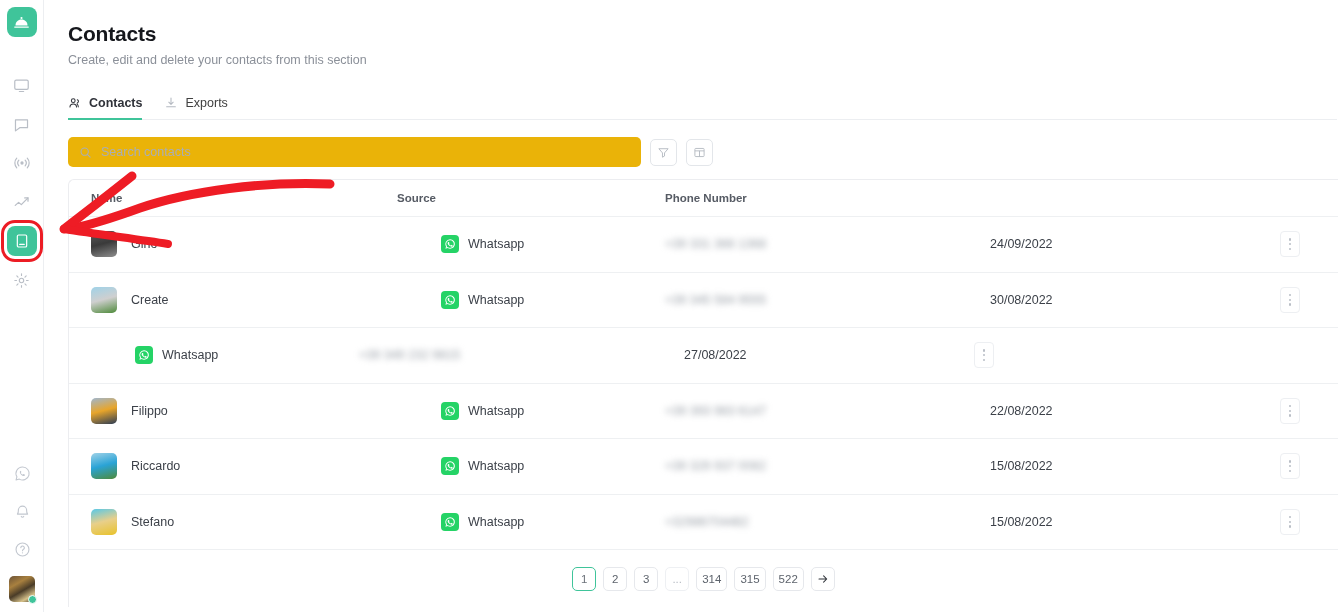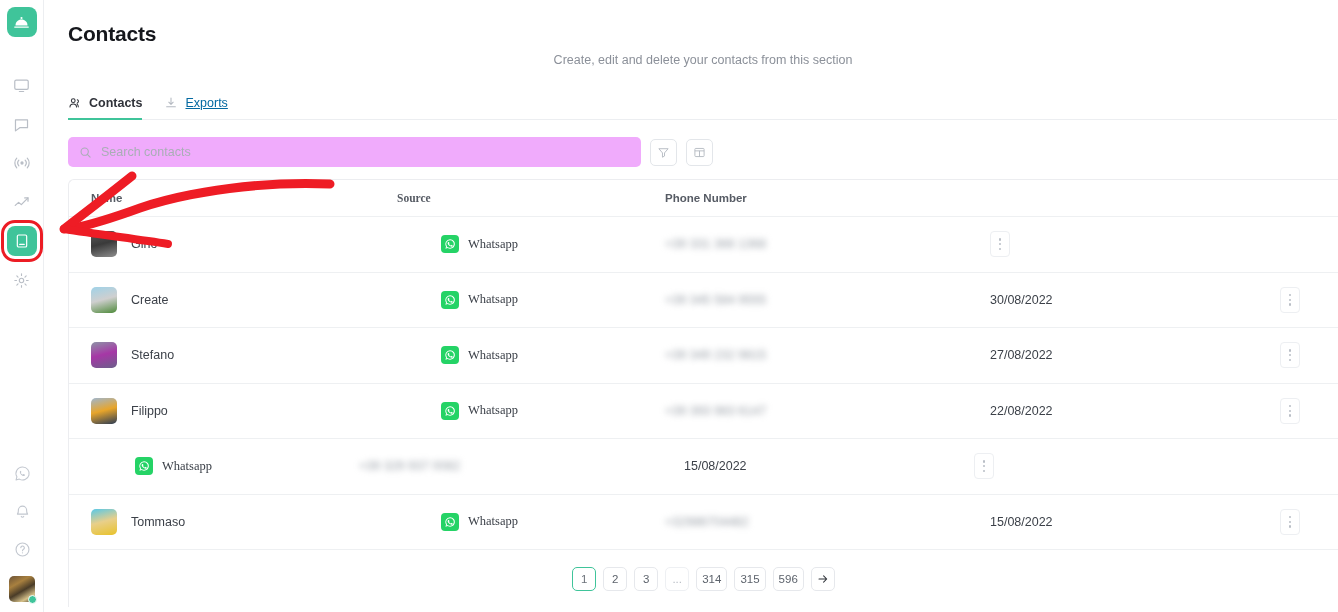--- a/index.html
+++ b/index.html
@@ -48,37 +48,37 @@
   }
   .avatar-dot {
     position: absolute; right: -2px; bottom: -2px;
     width: 9px; height: 9px; border-radius: 50%;
     background: #3fc49a; border: 1.5px solid #fff;
   }
 
   
   .main { flex: 1; padding: 22px 0 0 24px; position: relative; }
   .page-title { font-size: 21px; font-weight: bold; color: #15171c; letter-spacing: -0.2px; }
-  .page-sub { font-size: 12.5px; color: #8b9099; margin-top: 7px; text-align: center; }
+  .page-sub { font-size: 12.5px; color: #8b9099; margin-top: 7px; }
 
   .tabs { display: flex; align-items: flex-end; gap: 22px; margin-top: 22px; height: 31px;
           border-bottom: 1px solid #eceef1; width: calc(100% - 1px); position: relative; }
   .tab { display: flex; align-items: center; gap: 7px; padding-bottom: 9px; cursor: pointer;
          font-size: 12.5px; position: relative; }
   .tab.active { color: #2f3239; font-weight: bold; }
-  .tab.inactive { color: #0369a1; text-decoration: underline; }
+  .tab.inactive { color: #404040; }
   .tab.active::after {
     content: ""; position: absolute; left: 0; right: 0; bottom: -1px;
     height: 2px; background: #3fc49a;
   }
 
   
   .search-row { display: flex; align-items: center; gap: 9px; margin-top: 17px; padding-right: 24px; }
   .search-box {
-    flex: 0 0 573px; height: 30px; background: #f0abfc; border-radius: 5px;
+    flex: 0 0 573px; height: 30px; background: #eab308; border-radius: 5px;
     display: flex; align-items: center; padding: 0 11px; gap: 9px;
   }
   .search-box input {
     border: none; outline: none; background: transparent; flex: 1;
     font-family: "Liberation Sans", sans-serif; font-size: 12.5px; color: #4a4f58;
   }
   .search-box input::placeholder { color: #a9aeb6; }
   .icon-btn {
     width: 27px; height: 27px; border: 1px solid #e3e6ea; border-radius: 5px;
     background: #fff; display: flex; align-items: center; justify-content: center; cursor: pointer;
@@ -87,21 +87,21 @@
   
   .table-card {
     margin-top: 12px; margin-right: 0; border: 1px solid #ecedf0;
     border-right: none; border-bottom: none;
     border-radius: 6px 0 0 0; background: #fff;
     width: calc(100% - 0px);
   }
   .thead { display: flex; align-items: center; height: 36px; padding: 0 0 0 22px; }
   .th { font-size: 11.5px; font-weight: bold; color: #565b64; }
   .col-name   { flex: 0 0 306px; }
-  .col-source { flex: 0 0 268px; font-family: Liberation Serif, serif; }
+  .col-source { flex: 0 0 268px; }
   .col-phone  { flex: 0 0 325px; }
   .col-date   { flex: 0 0 290px; }
   .col-act    { flex: 1; display: flex; justify-content: flex-start; }
 
   .trow {
     display: flex; align-items: center; height: 55.5px; padding: 0 0 0 22px;
     border-top: 1px solid #eef0f2;
   }
   .td { font-size: 12.5px; color: #3c4149; }
   .name-cell { display: flex; align-items: center; gap: 14px; }
@@ -290,20 +290,21 @@
             </div>
             <div class="td col-source src-cell">
               <span class="wa-badge">
                 <svg width="12" height="12" viewBox="0 0 24 24" fill="#ffffff">
                   <path d="M12 2.6A9.4 9.4 0 004.1 16.9L2.9 21.3l4.6-1.2A9.4 9.4 0 1012 2.6zm0 1.9a7.5 7.5 0 11-3.9 13.9l-.3-.2-2.5.7.7-2.4-.2-.3A7.5 7.5 0 0112 4.5zM8.9 7.9c-.2 0-.5.1-.7.4-.3.3-.9.9-.9 2.1s.9 2.4 1 2.6c.1.2 1.7 2.7 4.2 3.7 2.1.8 2.5.7 3 .6.5-.1 1.5-.6 1.7-1.2.2-.6.2-1.1.1-1.2l-.6-.3-1.6-.8c-.2-.1-.4-.1-.6.1l-.7.9c-.1.2-.3.2-.5.1-.2-.1-1-.4-1.9-1.2-.7-.6-1.2-1.4-1.3-1.6-.1-.2 0-.4.1-.5l.4-.5c.1-.2.2-.3.3-.5 0-.2 0-.4-.1-.5l-.8-1.9c-.2-.5-.4-.4-.6-.4h-.5z"></path>
                 </svg>
               </span>
               <span>Whatsapp</span>
             </div>
             <div class="td col-phone"><span class="phone-blur">+39 331 366 1368</span></div>
+            <div class="td col-date">24/09/2022</div>
             <div class="td col-act">
               <span class="kebab">
                 <i></i>
                 <i></i>
                 <i></i>
               </span>
             </div>
           </div>
           <div class="trow">
             <div class="td col-name name-cell">
@@ -322,24 +323,20 @@
             <div class="td col-date">30/08/2022</div>
             <div class="td col-act">
               <span class="kebab">
                 <i></i>
                 <i></i>
                 <i></i>
               </span>
             </div>
           </div>
           <div class="trow">
-            <div class="td col-name name-cell">
-              <div class="av" style="background:linear-gradient(165deg,#8d93a6 0%,#a637a6 48%,#6b5f8a 100%)"></div>
-              <span>Stefano</span>
-            </div>
             <div class="td col-source src-cell">
               <span class="wa-badge">
                 <svg width="12" height="12" viewBox="0 0 24 24" fill="#ffffff">
                   <path d="M12 2.6A9.4 9.4 0 004.1 16.9L2.9 21.3l4.6-1.2A9.4 9.4 0 1012 2.6zm0 1.9a7.5 7.5 0 11-3.9 13.9l-.3-.2-2.5.7.7-2.4-.2-.3A7.5 7.5 0 0112 4.5zM8.9 7.9c-.2 0-.5.1-.7.4-.3.3-.9.9-.9 2.1s.9 2.4 1 2.6c.1.2 1.7 2.7 4.2 3.7 2.1.8 2.5.7 3 .6.5-.1 1.5-.6 1.7-1.2.2-.6.2-1.1.1-1.2l-.6-.3-1.6-.8c-.2-.1-.4-.1-.6.1l-.7.9c-.1.2-.3.2-.5.1-.2-.1-1-.4-1.9-1.2-.7-.6-1.2-1.4-1.3-1.6-.1-.2 0-.4.1-.5l.4-.5c.1-.2.2-.3.3-.5 0-.2 0-.4-.1-.5l-.8-1.9c-.2-.5-.4-.4-.6-.4h-.5z"></path>
                 </svg>
               </span>
               <span>Whatsapp</span>
             </div>
             <div class="td col-phone"><span class="phone-blur">+39 349 232 9815</span></div>
             <div class="td col-date">27/08/2022</div>
@@ -368,20 +365,24 @@
             <div class="td col-date">22/08/2022</div>
             <div class="td col-act">
               <span class="kebab">
                 <i></i>
                 <i></i>
                 <i></i>
               </span>
             </div>
           </div>
           <div class="trow">
+            <div class="td col-name name-cell">
+              <div class="av" style="background:linear-gradient(165deg,#9fd2e8 0%,#2aa3d6 48%,#4e8a3a 100%)"></div>
+              <span>Riccardo</span>
+            </div>
             <div class="td col-source src-cell">
               <span class="wa-badge">
                 <svg width="12" height="12" viewBox="0 0 24 24" fill="#ffffff">
                   <path d="M12 2.6A9.4 9.4 0 004.1 16.9L2.9 21.3l4.6-1.2A9.4 9.4 0 1012 2.6zm0 1.9a7.5 7.5 0 11-3.9 13.9l-.3-.2-2.5.7.7-2.4-.2-.3A7.5 7.5 0 0112 4.5zM8.9 7.9c-.2 0-.5.1-.7.4-.3.3-.9.9-.9 2.1s.9 2.4 1 2.6c.1.2 1.7 2.7 4.2 3.7 2.1.8 2.5.7 3 .6.5-.1 1.5-.6 1.7-1.2.2-.6.2-1.1.1-1.2l-.6-.3-1.6-.8c-.2-.1-.4-.1-.6.1l-.7.9c-.1.2-.3.2-.5.1-.2-.1-1-.4-1.9-1.2-.7-.6-1.2-1.4-1.3-1.6-.1-.2 0-.4.1-.5l.4-.5c.1-.2.2-.3.3-.5 0-.2 0-.4-.1-.5l-.8-1.9c-.2-.5-.4-.4-.6-.4h-.5z"></path>
                 </svg>
               </span>
               <span>Whatsapp</span>
             </div>
             <div class="td col-phone"><span class="phone-blur">+39 329 937 0082</span></div>
             <div class="td col-date">15/08/2022</div>
@@ -389,21 +390,21 @@
               <span class="kebab">
                 <i></i>
                 <i></i>
                 <i></i>
               </span>
             </div>
           </div>
           <div class="trow">
             <div class="td col-name name-cell">
               <div class="av" style="background:linear-gradient(165deg,#57c8e8 0%,#e8cf8a 48%,#e8c22a 100%)"></div>
-              <span>Tommaso</span>
+              <span>Stefano</span>
             </div>
             <div class="td col-source src-cell">
               <span class="wa-badge">
                 <svg width="12" height="12" viewBox="0 0 24 24" fill="#ffffff">
                   <path d="M12 2.6A9.4 9.4 0 004.1 16.9L2.9 21.3l4.6-1.2A9.4 9.4 0 1012 2.6zm0 1.9a7.5 7.5 0 11-3.9 13.9l-.3-.2-2.5.7.7-2.4-.2-.3A7.5 7.5 0 0112 4.5zM8.9 7.9c-.2 0-.5.1-.7.4-.3.3-.9.9-.9 2.1s.9 2.4 1 2.6c.1.2 1.7 2.7 4.2 3.7 2.1.8 2.5.7 3 .6.5-.1 1.5-.6 1.7-1.2.2-.6.2-1.1.1-1.2l-.6-.3-1.6-.8c-.2-.1-.4-.1-.6.1l-.7.9c-.1.2-.3.2-.5.1-.2-.1-1-.4-1.9-1.2-.7-.6-1.2-1.4-1.3-1.6-.1-.2 0-.4.1-.5l.4-.5c.1-.2.2-.3.3-.5 0-.2 0-.4-.1-.5l-.8-1.9c-.2-.5-.4-.4-.6-.4h-.5z"></path>
                 </svg>
               </span>
               <span>Whatsapp</span>
             </div>
             <div class="td col-phone"><span class="phone-blur">+32986704482</span></div>
@@ -419,21 +420,21 @@
         </div>
 
       <div class="pager-wrap">
         <div id="pager" style="display:flex;align-items:center;gap:7px;">
             <div class="pg current">1</div>
             <div class="pg">2</div>
             <div class="pg">3</div>
             <div class="pg ellipsis">...</div>
             <div class="pg">314</div>
             <div class="pg">315</div>
-            <div class="pg">596</div>
+            <div class="pg">522</div>
           </div>
         <div class="pg next">
           <svg width="12" height="12" viewBox="0 0 24 24" fill="none" stroke="#2f3239" stroke-width="2.1">
             <path d="M4 12h15M13.2 5.8L19.4 12l-6.2 6.2" stroke-linecap="round" stroke-linejoin="round"></path>
           </svg>
         </div>
       </div>
 
     </div>
 

